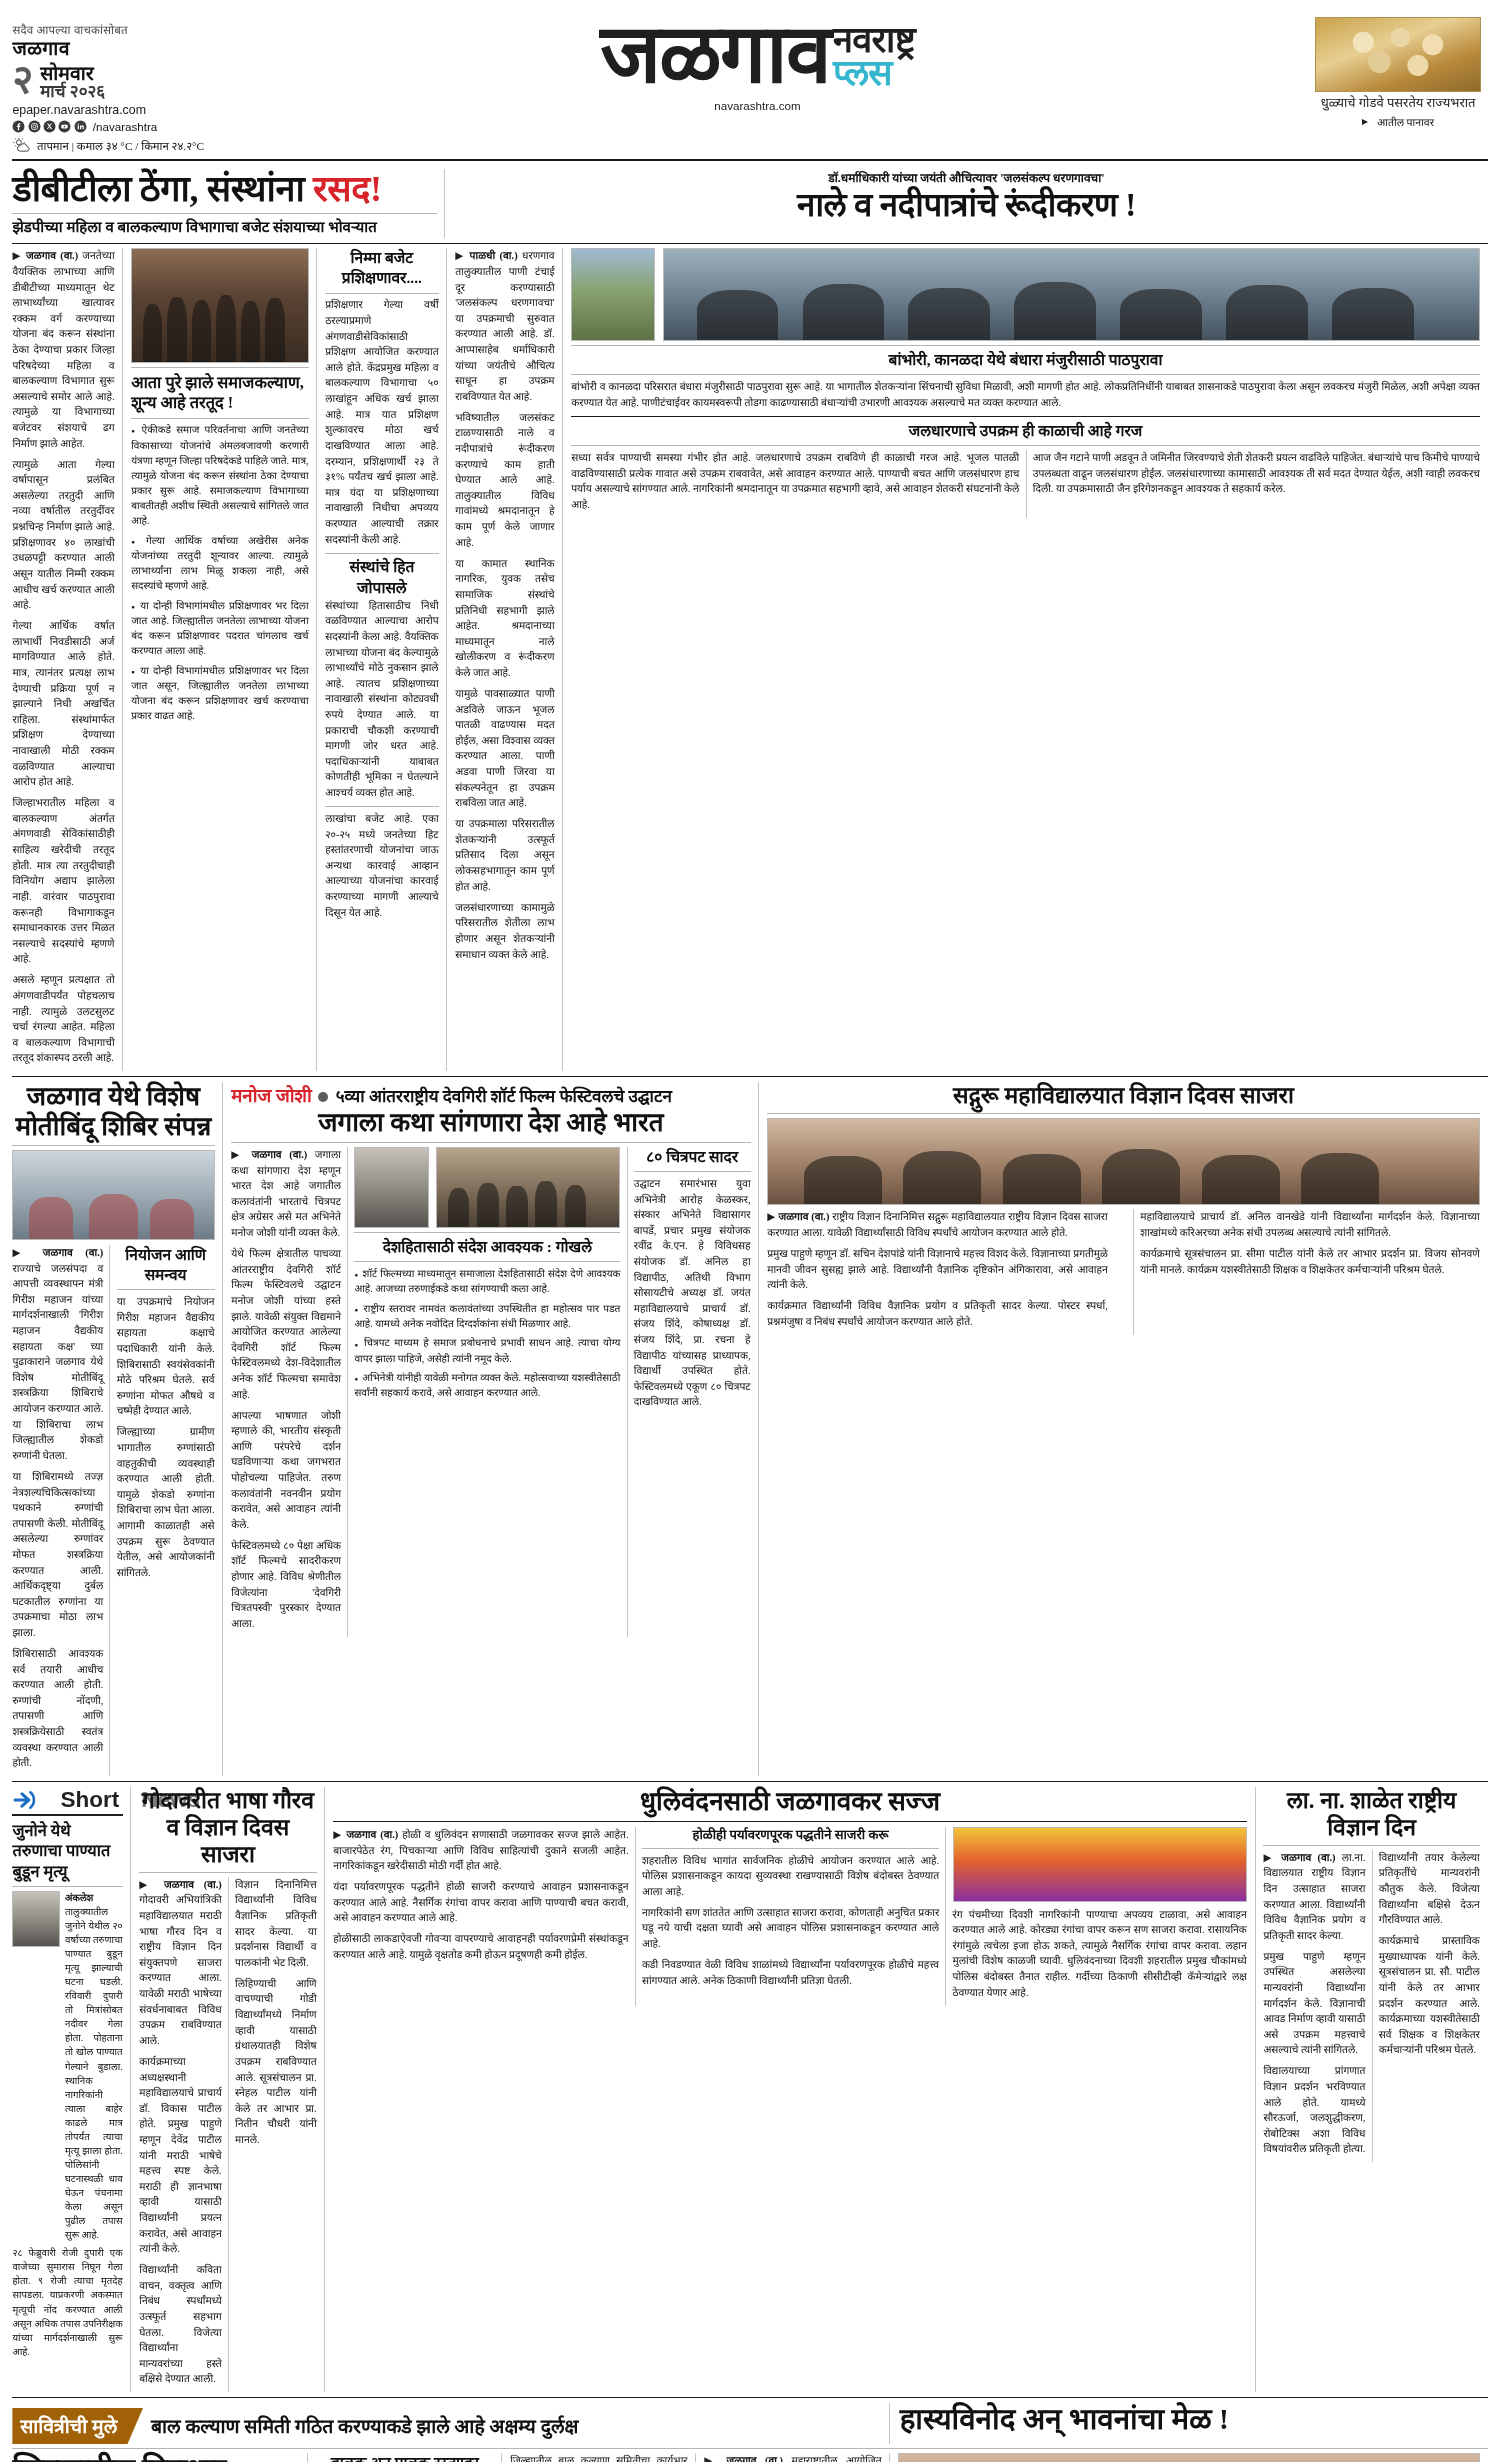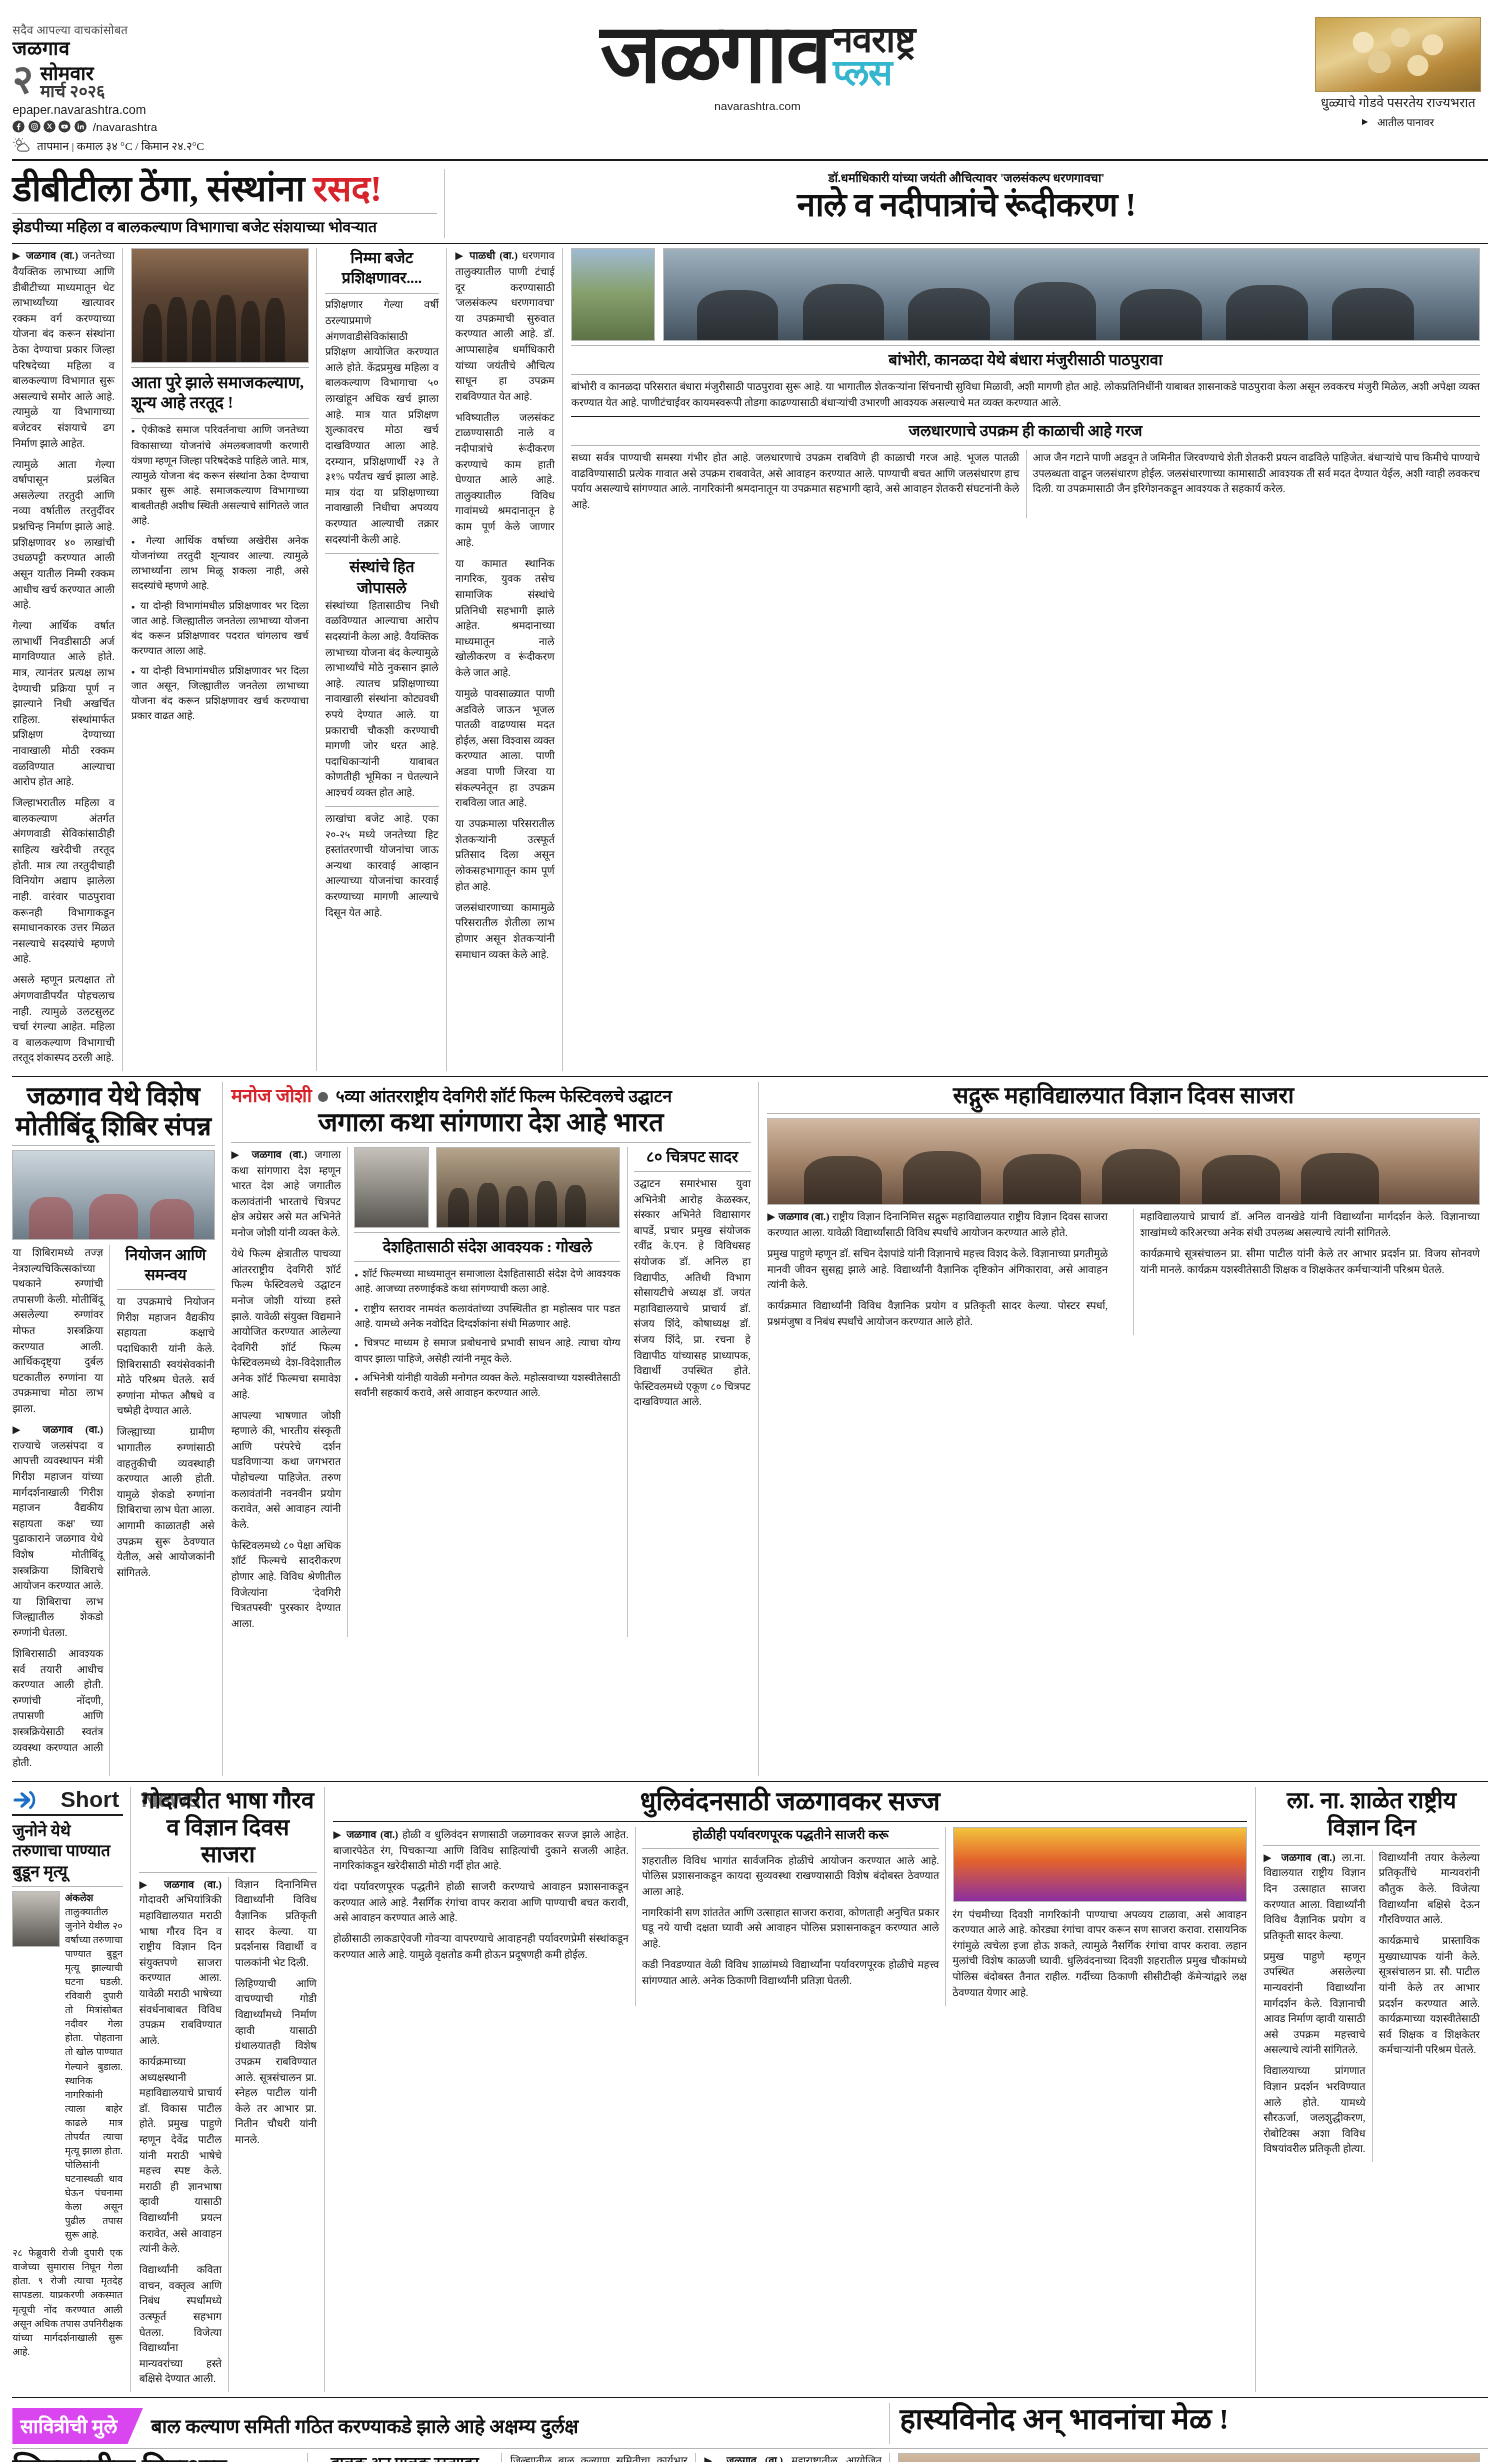--- a/index.html
+++ b/index.html
@@ -125,21 +125,21 @@
   .bullets li { font-size: 10.2px; line-height: 1.48; margin-bottom: 4.7px; list-style: none; text-align: justify;}
   .bullets li::before { content:"●"; font-size:6.2px; vertical-align:middle; margin-right:3.9px; color:#1f1f1f;}
 
   .short-news-hd { display:flex; align-items:center; gap:22px; border-bottom:2.3px solid #1f1f1f; padding-bottom:1.6px;}
   .sn-ic { width:26px; height:26px; flex:0 0 26px;}
   .sn-t1 { font-size:22.5px; font-weight:bold; color:#1f1f1f; font-family:"Liberation Sans",sans-serif;}
   .sn-t2 { font-size:22.5px; font-weight:bold; color:#7a7a7a; font-family:"Liberation Sans",sans-serif;}
 
   .sav-band { display:flex; align-items:stretch; margin-top:4.7px; }
   .sav-badge {
-    background:#d946ef; color:#fff; font-size:19.4px; font-weight:bold;
+    background:#a16207; color:#fff; font-size:19.4px; font-weight:bold;
     padding:4.7px 11px 4.7px 7.8px; display:flex; align-items:center;
     clip-path: polygon(0 0, 100% 0, 88% 100%, 0 100%);
     padding-right:26px;
   }
   .sav-head { font-size:19.4px; font-weight:bold; padding:4.7px 0 4.7px 7.8px; display:flex; align-items:center; }
 
   .byline-red { color:#d8232a; font-weight:bold; font-size:18.6px; }
   .dotb { display:inline-block; width:10px;height:10px;border-radius:50%;background:#5d5d5d; margin:0 4.7px 1.6px 3.1px;}
   .center { text-align:center; }
   .tiny { font-size:9.7px; line-height:1.45; text-align:justify;}
@@ -352,25 +352,25 @@
     <div class="col" style="width:210px;flex:0 0 210px;padding-left:0;">
       <h2 class="sec center">जळगाव येथे विशेष मोतीबिंदू शिबिर संपन्न</h2>
       <div class="rule-thin"></div>
       <div class="photo ph-med" style="height:90px;">
         <div class="sil" style="left:8%;width:22%;height:48%;background:rgba(170,60,60,.5)"></div>
         <div class="sil" style="left:38%;width:24%;height:52%;background:rgba(170,60,60,.5)"></div>
         <div class="sil" style="left:68%;width:22%;height:46%;background:rgba(170,60,60,.5)"></div>
       </div>
       <div class="band" style="margin-top:4.7px;">
         <div style="flex:1 1 48%;padding-right:6.2px;">
-          <p class="body">या शिबिरामध्ये तज्ज्ञ नेत्रशल्यचिकित्सकांच्या पथकाने रुग्णांची तपासणी केली. मोतीबिंदू असलेल्या रुग्णांवर मोफत शस्त्रक्रिया करण्यात आली. आर्थिकदृष्ट्या दुर्बल घटकातील रुग्णांना या उपक्रमाचा मोठा लाभ झाला.</p>
           <p class="body">
             <span class="dl-mark">▶ </span><span class="dateline">जळगाव (वा.)</span>
             <span>राज्याचे जलसंपदा व आपत्ती व्यवस्थापन मंत्री गिरीश महाजन यांच्या मार्गदर्शनाखाली 'गिरीश महाजन वैद्यकीय सहायता कक्ष' च्या पुढाकाराने जळगाव येथे विशेष मोतीबिंदू शस्त्रक्रिया शिबिराचे आयोजन करण्यात आले. या शिबिराचा लाभ जिल्ह्यातील शेकडो रुग्णांनी घेतला.</span>
           </p>
+          <p class="body">या शिबिरामध्ये तज्ज्ञ नेत्रशल्यचिकित्सकांच्या पथकाने रुग्णांची तपासणी केली. मोतीबिंदू असलेल्या रुग्णांवर मोफत शस्त्रक्रिया करण्यात आली. आर्थिकदृष्ट्या दुर्बल घटकातील रुग्णांना या उपक्रमाचा मोठा लाभ झाला.</p>
           <p class="body">शिबिरासाठी आवश्यक सर्व तयारी आधीच करण्यात आली होती. रुग्णांची नोंदणी, तपासणी आणि शस्त्रक्रियेसाठी स्वतंत्र व्यवस्था करण्यात आली होती.</p>
         </div>
         <div class="vline" style="flex:1 1 52%;padding-left:6.2px;">
           <h3 class="subc">नियोजन आणि समन्वय</h3>
           <div class="rule-thin"></div>
           <p class="body">या उपक्रमाचे नियोजन गिरीश महाजन वैद्यकीय सहायता कक्षाचे पदाधिकारी यांनी केले. शिबिरासाठी स्वयंसेवकांनी मोठे परिश्रम घेतले. सर्व रुग्णांना मोफत औषधे व चष्मेही देण्यात आले.</p>
           <p class="body">जिल्ह्याच्या ग्रामीण भागातील रुग्णांसाठी वाहतुकीची व्यवस्थाही करण्यात आली होती. यामुळे शेकडो रुग्णांना शिबिराचा लाभ घेता आला. आगामी काळातही असे उपक्रम सुरू ठेवण्यात येतील, असे आयोजकांनी सांगितले.</p>
         </div>
       </div>
     </div>

